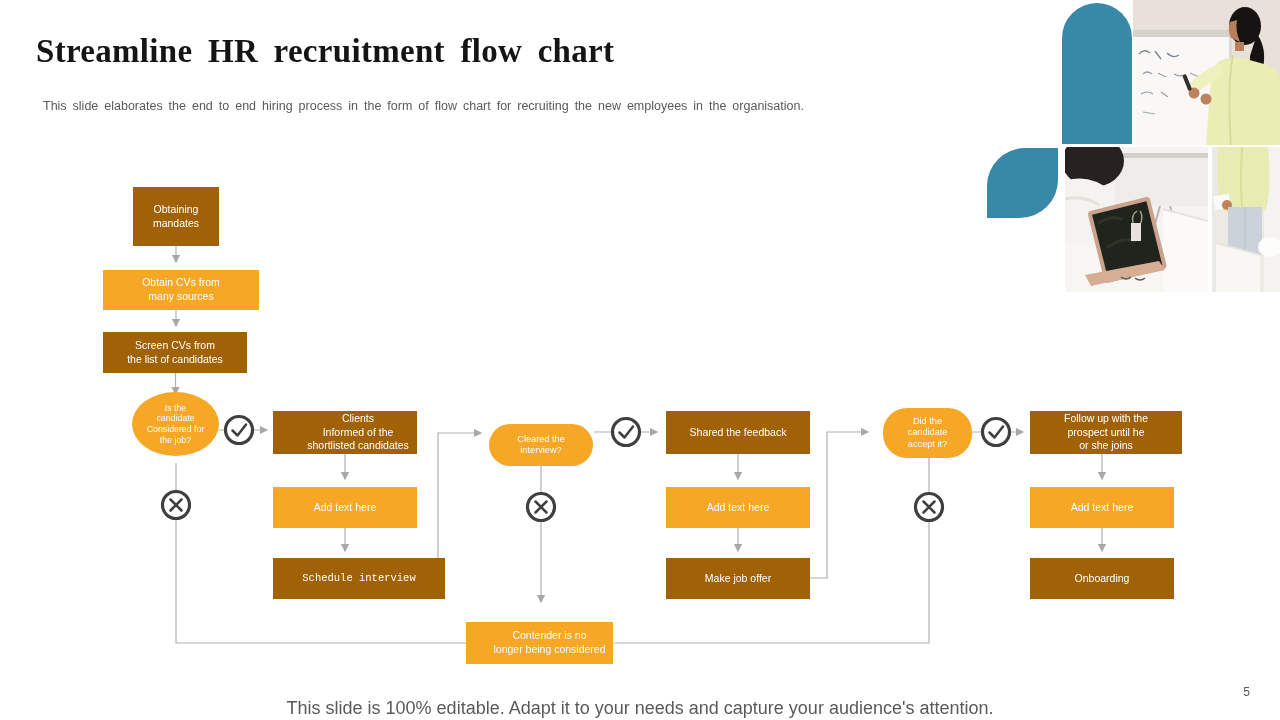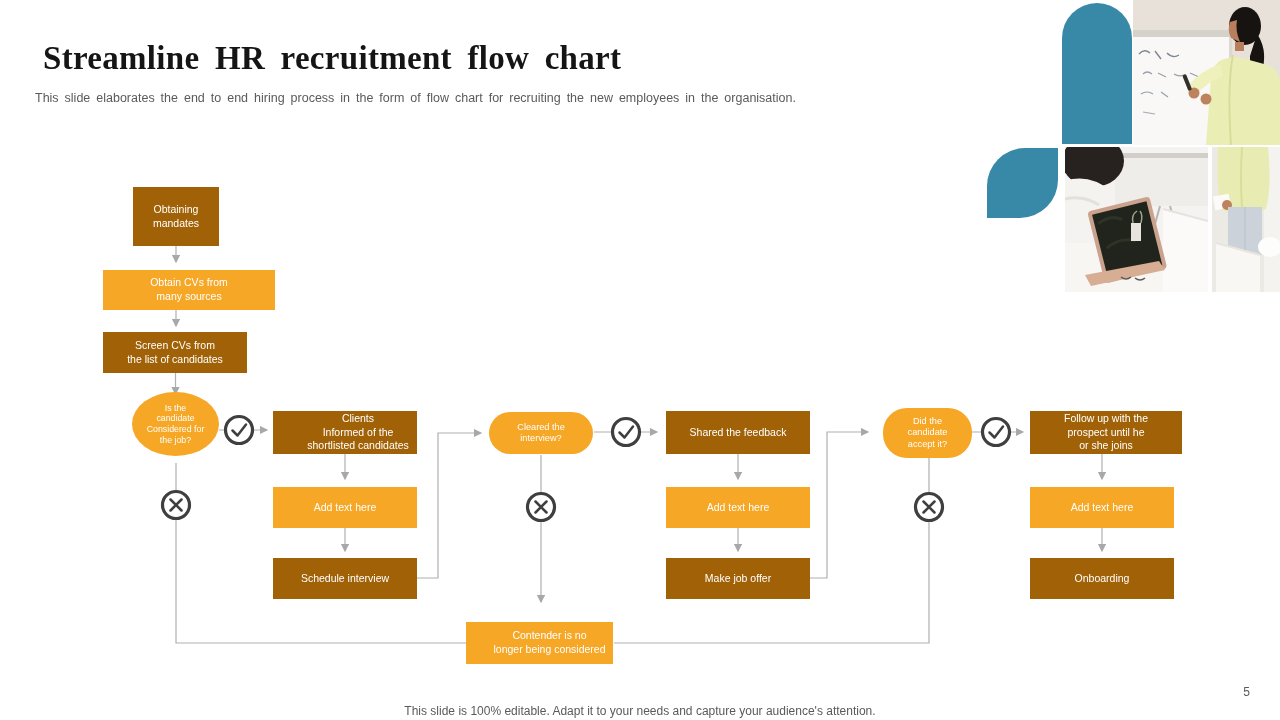--- a/index.html
+++ b/index.html
@@ -3,26 +3,26 @@
 <meta charset="utf-8">
 <style>
   html,body { margin:0; padding:0; background:#ffffff; }
   .slide {
     position:relative; width:1280px; height:720px; background:#ffffff;
     font-family:"Liberation Sans", sans-serif; overflow:hidden;
   }
 
   
   .title {
-    position:absolute; left:31px; top:28px; margin:12px;
+    position:absolute; left:31px; top:28px; margin:5px;
     font-family:"Liberation Serif", serif; font-weight:700;
     font-size:33px; color:#151515; word-spacing:7px; letter-spacing:.3px;
   }
   .subtitle {
-    position:absolute; left:31px; top:87px; margin:4px;
+    position:absolute; left:31px; top:87px; margin:12px;
     font-size:12.5px; color:#5a5a5a; word-spacing:2.5px;
   }
 
   
   .node {
     position:absolute; display:flex; align-items:center; justify-content:center;
     text-align:center; color:#ffffff; font-size:10.5px; line-height:1.3;
     white-space:pre-line; padding:2px; box-sizing:border-box;
   }
   .teal   { background:#a16207; }
@@ -46,22 +46,22 @@
     background:#3889a7; border-radius:38px 0 38px 0;
   }
   .photo { position:absolute; overflow:hidden; }
   .photo svg { display:block; }
   .photo1 { left:1133px; top:0;     width:147px; height:145px; }
   .photo2 { left:1065px; top:147px; width:143px; height:145px; }
   .photo3 { left:1212px; top:147px; width:68px;  height:145px; }
 
   
   .footer {
-    position:absolute; left:0; right:0; top:698px; margin:6px;
-    text-align:center; font-size:12px; color:#5a5a5a;
+    position:absolute; left:0; right:0; top:698px; margin:0;
+    text-align:center; font-size:18px; color:#5a5a5a;
   }
   .pagenum {
     position:absolute; left:1230px; top:685px; width:20px;
     text-align:right; font-size:12px; color:#5a5a5a;
   }
 </style>
 </head>
 <body>
 
 <div class="slide">
@@ -181,37 +181,37 @@
         <path d="M-5.5,-5.5 L5.5,5.5 M5.5,-5.5 L-5.5,5.5"></path>
     </g>
     <g class="status" transform="translate(929,507)">
       <circle r="13.5"></circle>
         <path d="M-5.5,-5.5 L5.5,5.5 M5.5,-5.5 L-5.5,5.5"></path>
     </g>
   </svg>
 
   <div class="node teal" style="left:133px; top:187px; width:86px;  height:59px;">Obtaining
 mandates</div>
-  <div class="node orange" style="left:103px; top:270px; width:172px; height:40px;">Obtain CVs from
+  <div class="node orange" style="left:103px; top:270px; width:156px; height:40px;">Obtain CVs from
 many sources</div>
   <div class="node teal" style="left:103px; top:332px; width:144px; height:41px;">Screen CVs from
 the list of candidates</div>
 
   <div class="node orange decision" style="left:132px; top:392px; width:87px; height:64px;">Is the
 candidate
 Considered for
 the job?</div>
 
   <div class="node teal" style="left:273px; top:411px; width:144px; height:43px;padding-left:28px;">Clients
 Informed of the
 shortlisted candidates</div>
   <div class="node orange" style="left:273px; top:487px; width:144px; height:41px;">Add text here</div>
-  <div class="node teal" style="left:273px; top:558px; width:144px; height:41px;">Schedule interview</div>
-
-  <div class="node orange stadium" style="left:489px; top:412px; width:104px; height:42px;">Cleared the
+  <div class="node teal" style="left:273px; top:558px; width:172px; height:41px;font-family:Liberation Mono, monospace;">Schedule interview</div>
+
+  <div class="node orange stadium" style="left:489px; top:424px; width:104px; height:42px;">Cleared the
 interview?</div>
 
   <div class="node teal" style="left:666px; top:411px; width:144px; height:43px;">Shared the feedback</div>
   <div class="node orange" style="left:666px; top:487px; width:144px; height:41px;">Add text here</div>
   <div class="node teal" style="left:666px; top:558px; width:144px; height:41px;text-align:center;">Make job offer</div>
 
   <div class="node orange stadium" style="left:883px; top:408px; width:89px; height:50px;">Did the
 candidate
 accept it?</div>
 

